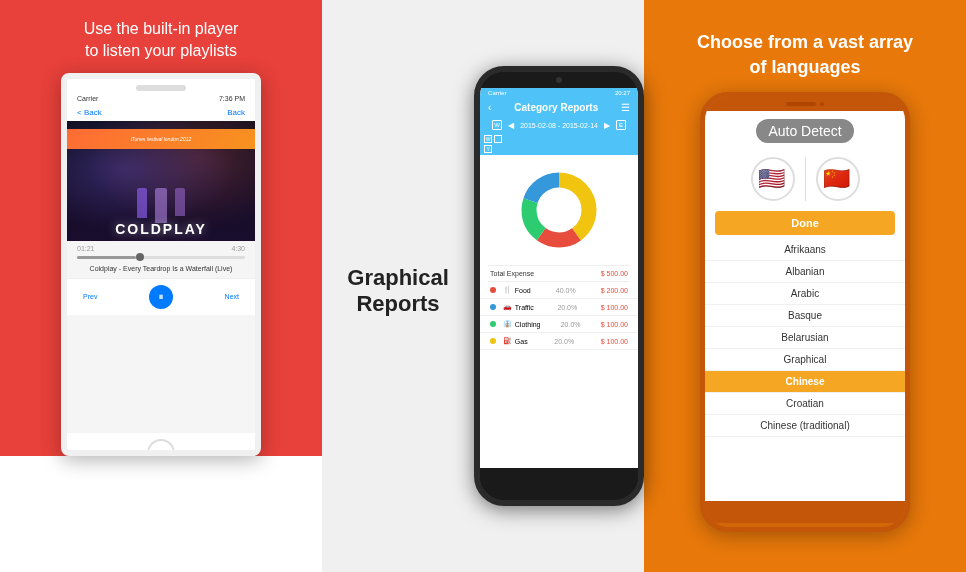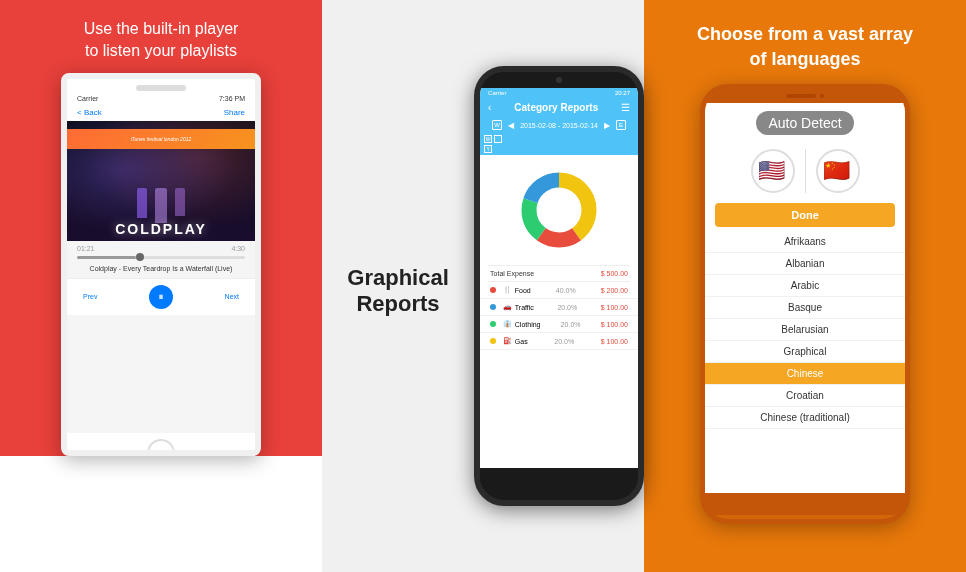--- a/index.html
+++ b/index.html
@@ -330,21 +330,21 @@
       background: #e8780a;
       display: flex;
       flex-direction: column;
       align-items: center;
     }
     .panel3-title {
       color: white;
       font-size: 18px;
       font-weight: 700;
       text-align: center;
-      margin-top: 22px;
+      margin-top: 30px;
       line-height: 1.4;
     }
     .phone3 {
       width: 210px;
       height: 440px;
       background: #d4660a;
       border-radius: 28px;
       margin-top: 12px;
       position: relative;
       box-shadow: 0 4px 20px rgba(0,0,0,0.3);
@@ -429,20 +429,21 @@
       padding: 5px 12px;
       font-size: 10px;
       color: #333;
       text-align: center;
       border-bottom: 1px solid #f0f0f0;
       background: white;
     }
     .lang-item.active {
       background: #f5a623;
       color: white;
+      font-weight: bold;
     }
     .phone3-bottom {
       background: #c4560a;
       height: 22px;
     }
 
     
     .cal-icon {
       width: 10px;
       height: 10px;
@@ -466,21 +467,21 @@
     <div class="phone1-notch"></div>
     <div class="phone1-screen">
 
       <div class="phone1-status">
         <span>Carrier</span>
         <span>7:36 PM</span>
       </div>
 
       <div class="phone1-nav">
         <span>&lt; Back</span>
-        <span>Share</span>
+        <span>Back</span>
       </div>
 
       <div class="album-art">
 
         <div style="position:absolute;top:0;left:0;width:100%;height:100%;background:radial-gradient(ellipse at 30% 40%,rgba(100,80,200,0.4) 0%,transparent 60%),radial-gradient(ellipse at 70% 30%,rgba(200,80,80,0.3) 0%,transparent 60%),linear-gradient(180deg,#0d0d1a 0%,#1a0d2e 100%);"></div>
 
         <div style="position:absolute;bottom:18px;left:50%;transform:translateX(-50%);display:flex;gap:8px;">
           <div style="width:10px;height:30px;background:rgba(150,100,255,0.6);border-radius:2px 2px 0 0;"></div>
           <div style="width:12px;height:35px;background:rgba(200,150,255,0.5);border-radius:2px 2px 0 0;"></div>
           <div style="width:10px;height:28px;background:rgba(150,100,200,0.6);border-radius:2px 2px 0 0;"></div>

